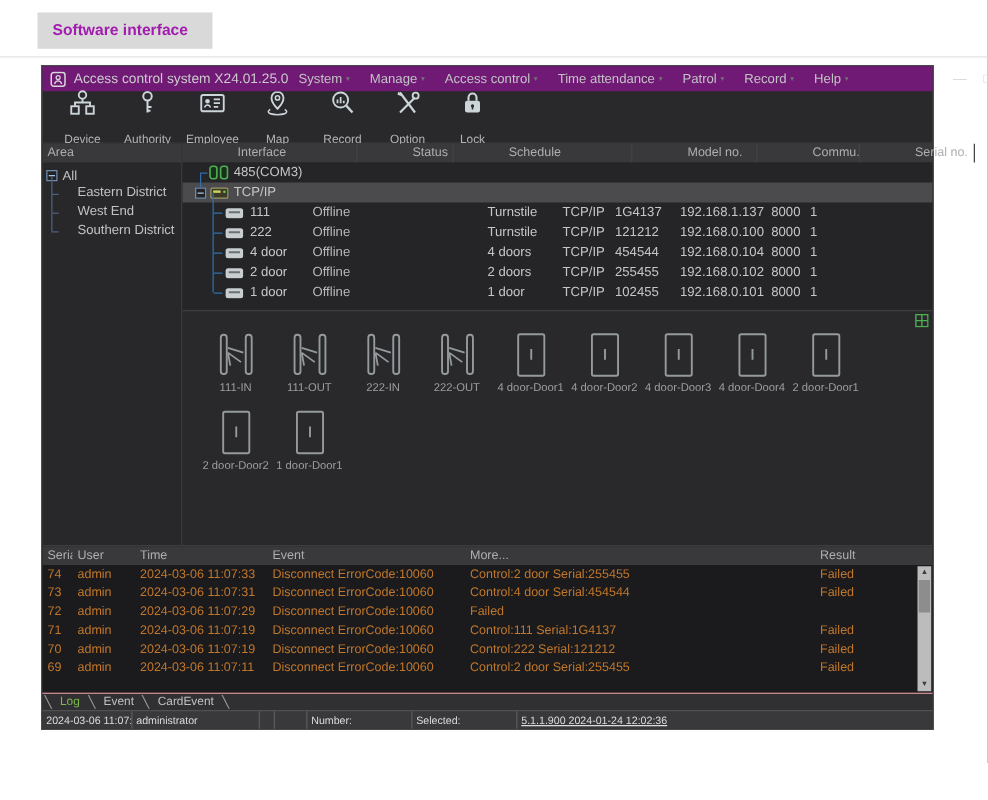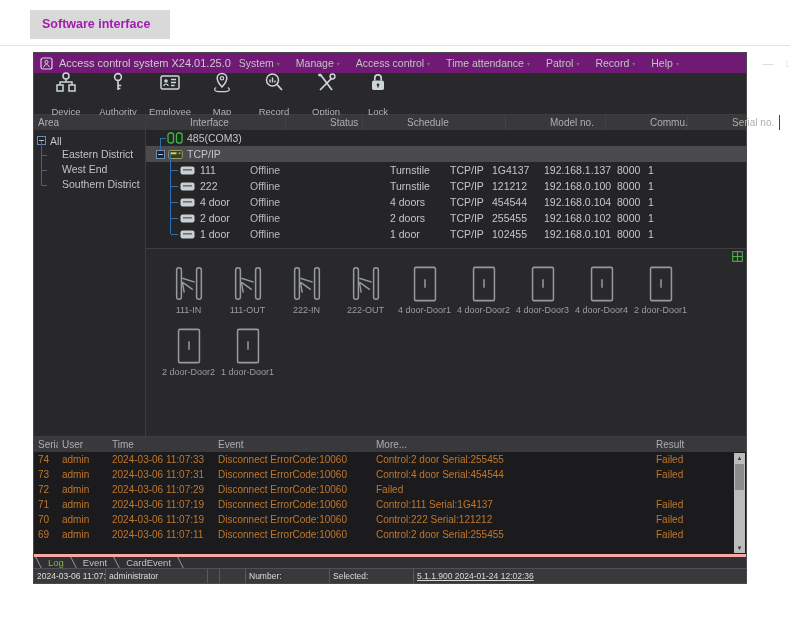--- a/index.html
+++ b/index.html
@@ -68,21 +68,21 @@
   .log-section { height:118px; flex:0 0 auto; border-top:1px solid #3d3d3f; background:#1b1b1d; position:relative; }
   .log-header { height:15px; background:#39393b; display:flex; font-size:10px; color:#aeaeb0; line-height:15px; }
   .l-serial{width:24px}.l-user{width:50px}.l-time{width:106px}.l-event{width:158px}.l-more{width:280px}.l-result{flex:1 1 auto}
   .log-row { height:15px; display:flex; align-items:center; font-size:10px; color:#c1772b; cursor:default; }
   .log-scrollbar { position:absolute; right:1px; top:16px; bottom:1px; width:11px; background:#bcbcbc; }
   .scroll-arrow { position:absolute; left:0; width:11px; height:10px; font-size:6px; color:#3a3a3a; text-align:center; line-height:10px; cursor:default; }
   .scroll-arrow.up { top:0; } .scroll-arrow.down { bottom:0; }
   .scroll-thumb { position:absolute; left:1px; top:11px; width:9px; height:26px; background:#8d8d8d; cursor:default; }
 
   
-  .tab-strip { height:14px; flex:0 0 auto; background:#303032; display:flex; align-items:center; padding-left:4px; border-top:3px solid #fca5a5; font-size:9.5px; }
+  .tab-strip { height:14px; flex:0 0 auto; background:#303032; display:flex; align-items:center; padding-left:4px; border-top:1px solid #fca5a5; font-size:9.5px; }
   .tab { padding:0 9px; line-height:13px; color:#c0c0c2; cursor:default; }
   .tab.active { color:#7cb84e; }
   .tab-sep { width:1px; height:11px; background:#98989a; transform:skewX(27deg); }
 
   
   .statusbar { height:15px; flex:0 0 auto; background:#39393b; border-top:1px solid #515153; display:flex; font-size:8.5px; color:#dcdcde; }
   .sb-cell { border-right:1px solid #5a5a5c; padding:0 3px; line-height:14px; overflow:hidden; white-space:nowrap; flex:0 0 auto; }
   .sb-time{width:72px}.sb-user{width:102px}.sb-b1{width:12px}.sb-b2{width:26px}.sb-number{width:84px}.sb-selected{width:84px}.sb-version{flex:1 1 auto; border-right:none;text-decoration:underline;}
 </style>
 </head>

